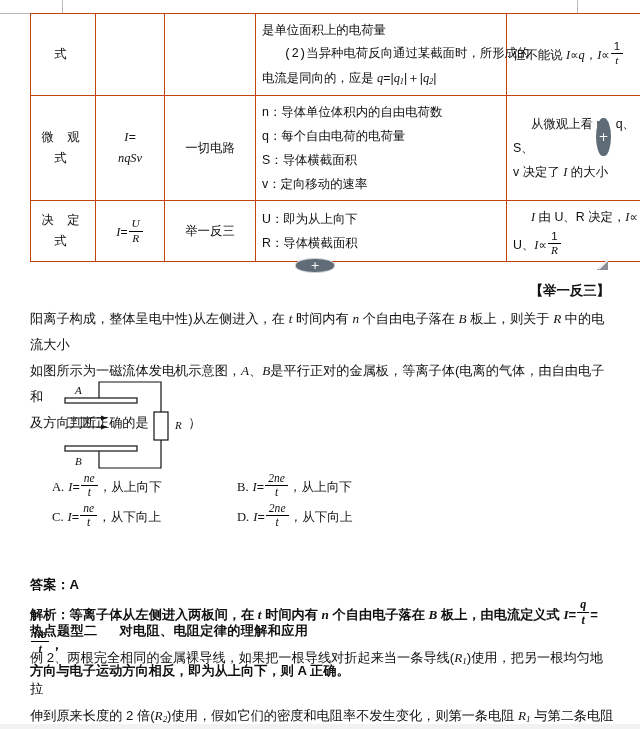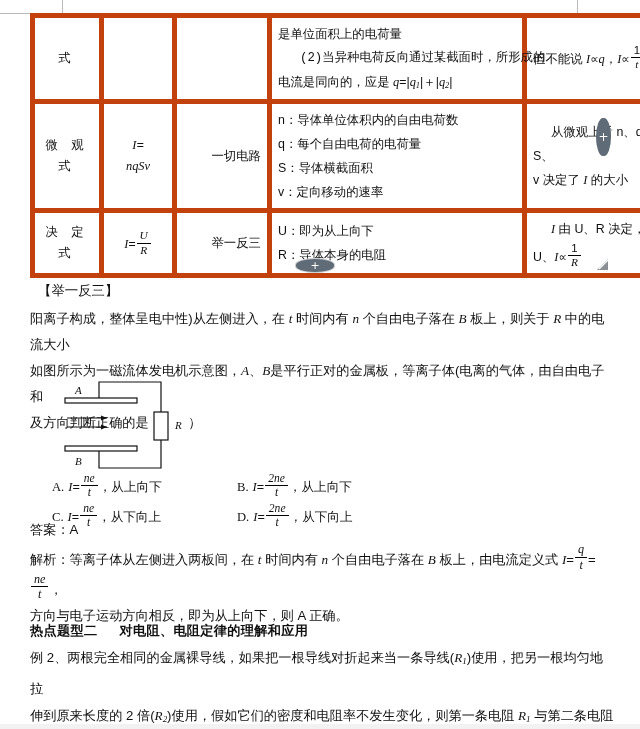--- a/index.html
+++ b/index.html
@@ -17,30 +17,30 @@
   .corner-mark{position:absolute;background:#b9b9b9;}
   .cm-v{left:62px;top:0;width:1px;height:13px;}
   .cm-h{left:0;top:13px;width:62px;height:1px;}
   .cm-v2{right:62px;top:0;width:1px;height:13px;}
   .cm-h2{right:0;top:13px;width:62px;height:1px;}
 
   
   .tbl-wrap{position:absolute;left:30px;top:13px;width:570px;}
   table.grid{border-collapse:collapse;width:570px;table-layout:fixed;}
   table.grid td{
-    border:5px solid #c2410c;
+    border:1px solid #c2410c;
     vertical-align:middle;
     padding:4px 6px;
     font-size:12.4px;
     line-height:1.95;
     font-family:"Liberation Sans","DejaVu Sans",sans-serif;
   }
   .c-name{width:52px;text-align:center;letter-spacing:5px;padding-left:8px;}
   .c-formula{width:56px;text-align:center;font-family:"Liberation Serif",serif;font-style:italic;font-size:12px;}
-  .c-scope{width:78px;text-align:right;}
+  .c-scope{width:78px;text-align:center;}
   .c-desc{width:238px;}
   .c-note{width:136px;}
   .nm-line{display:block;line-height:1.7;}
   .desc-line{display:block;white-space:nowrap;}
   .indent{padding-left:22px;font-family:Liberation Mono, monospace;}
 
   
   .it{font-family:"Liberation Serif","DejaVu Serif",serif;font-style:italic;}
   .sub{font-size:0.68em;vertical-align:-0.25em;font-style:italic;}
   .frac{display:inline-block;vertical-align:-0.45em;text-align:center;font-size:0.92em;margin:0 1px;}
@@ -51,39 +51,39 @@
   
   .tbl-handle{position:absolute;background:#5f6b76;color:#fff;display:flex;align-items:center;justify-content:center;font-family:"DejaVu Sans",sans-serif;}
   .handle-right{left:596px;top:118px;width:15px;height:38px;border-radius:7px/19px;font-size:12px;}
   .handle-bottom{left:296px;top:259px;width:38px;height:13px;border-radius:19px/6px;font-size:11px;box-shadow:0 0 0 1px #c8ccd0;}
   .resize-grip{position:absolute;left:596px;top:258px;width:13px;height:13px;}
   .resize-grip svg{display:block;}
 
   
   .body{position:absolute;left:30px;top:278px;width:580px;font-size:13.2px;line-height:26px;
         font-family:"Liberation Sans","DejaVu Sans",sans-serif;color:#111;}
-  .bk-title{font-weight:normal;font-size:13.4px;margin:0 0 2px 8px;}
+  .bk-title{font-weight:bold;font-size:13.4px;margin:0 0 2px 8px;text-align:right;}
   p.para{margin:0;text-indent:0;}
   .ind2{text-indent:28px;}
 
   
   .figure{position:absolute;left:55px;top:378px;width:240px;height:100px;}
 
   
   .opts{position:absolute;left:52px;top:472px;width:560px;font-size:12.6px;
         font-family:"Liberation Sans","DejaVu Sans",sans-serif;}
   .opt-row{display:flex;line-height:30px;}
   .opt{white-space:nowrap;}
   .opt.o-a{width:185px;}
   .opt.o-c{width:185px;}
   .lbl{font-family:"Liberation Serif",serif;margin-right:4px;}
 
   
-  .answer{position:absolute;left:30px;top:516px;width:585px;font-size:13.2px;line-height:27px;
-          font-family:"Liberation Sans","DejaVu Sans",sans-serif;}
+  .answer{position:absolute;left:30px;top:571px;width:585px;font-size:13.2px;line-height:27px;
+          font-family:"Liberation Sans","DejaVu Sans",sans-serif;font-weight:bold;}
   .ans-ind{text-indent:28px;}
 
   
   .hot{position:absolute;left:30px;top:617px;width:585px;font-size:13.2px;line-height:27px;
        font-family:"Liberation Sans","DejaVu Sans",sans-serif;}
   .hot-head{font-weight:bold;text-indent:36px;letter-spacing:0.3px;}
   .hot-head .gap{display:inline-block;width:22px;}
   .tail{position:absolute;left:0;bottom:0;width:640px;height:5px;background:#f2f2f2;}
 </style>
 </head>
@@ -141,21 +141,21 @@
         <td class="c-name">
           <span class="nm-line">决 定</span>
           <span class="nm-line">式</span>
         </td>
         <td class="c-formula">
           <span class="it">I</span>=<span class="frac"><span class="num it">U</span><span class="den it">R</span></span>
         </td>
         <td class="c-scope">举一反三</td>
         <td class="c-desc">
           <span class="desc-line">U：即为从上向下</span>
-          <span class="desc-line">R：导体本身的电阻</span>
+          <span class="desc-line">R：导体横截面积</span>
         </td>
         <td class="c-note">
           <span style="display:block;text-indent:18px;"><span class="it">I</span> 由 U、R 决定，<span class="it">I</span><span class="prop">∝</span></span>
           <span style="display:block;">U、<span class="it">I</span><span class="prop">∝</span><span class="frac"><span class="num">1</span><span class="den it">R</span></span></span>
         </td>
       </tr>
     </tbody>
       </table>
   </div>
 

